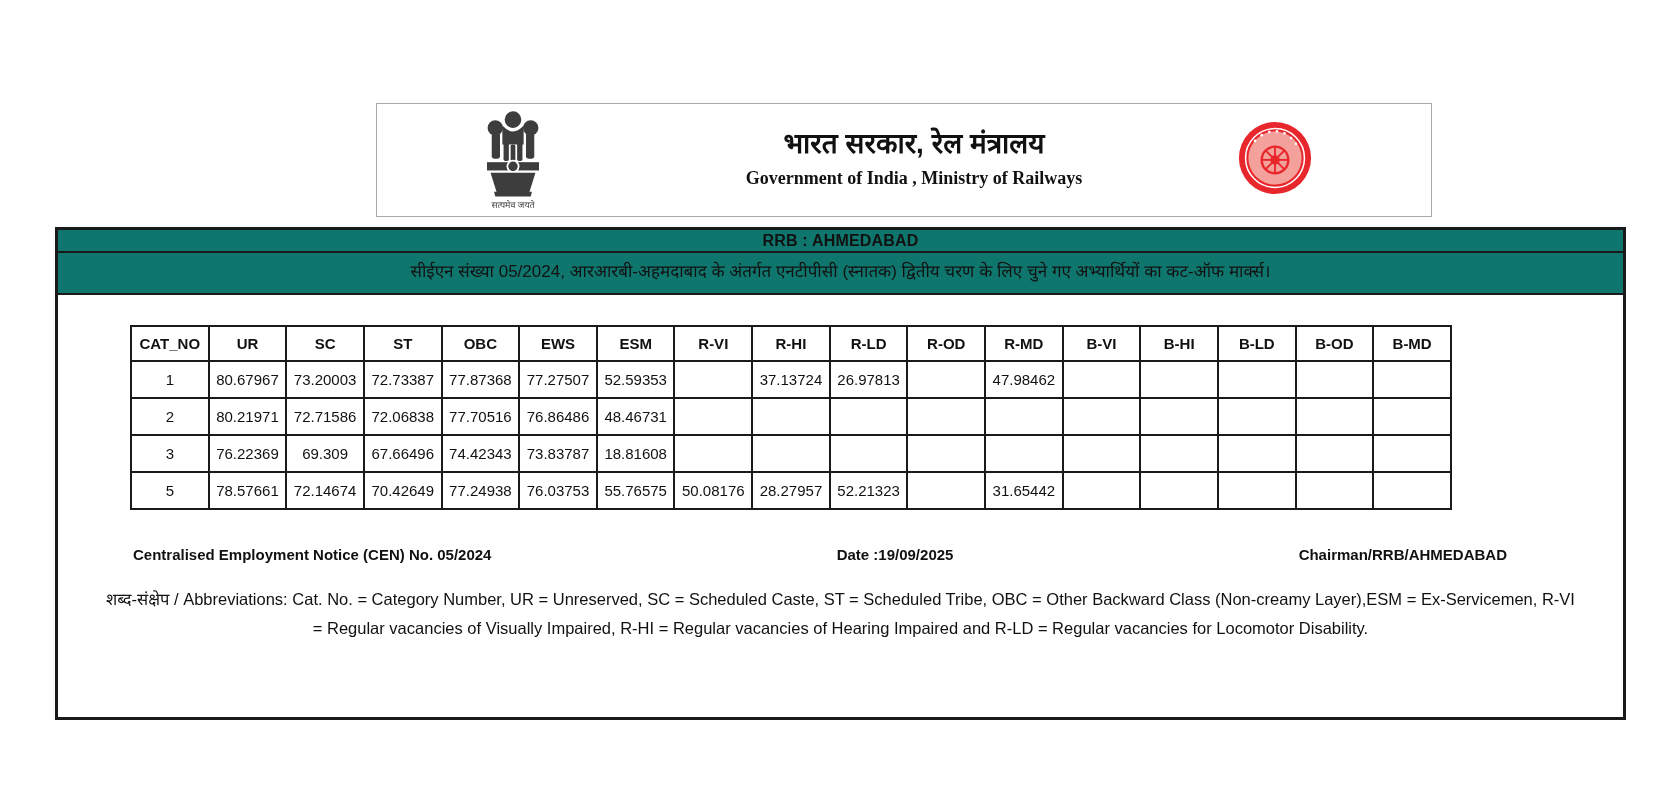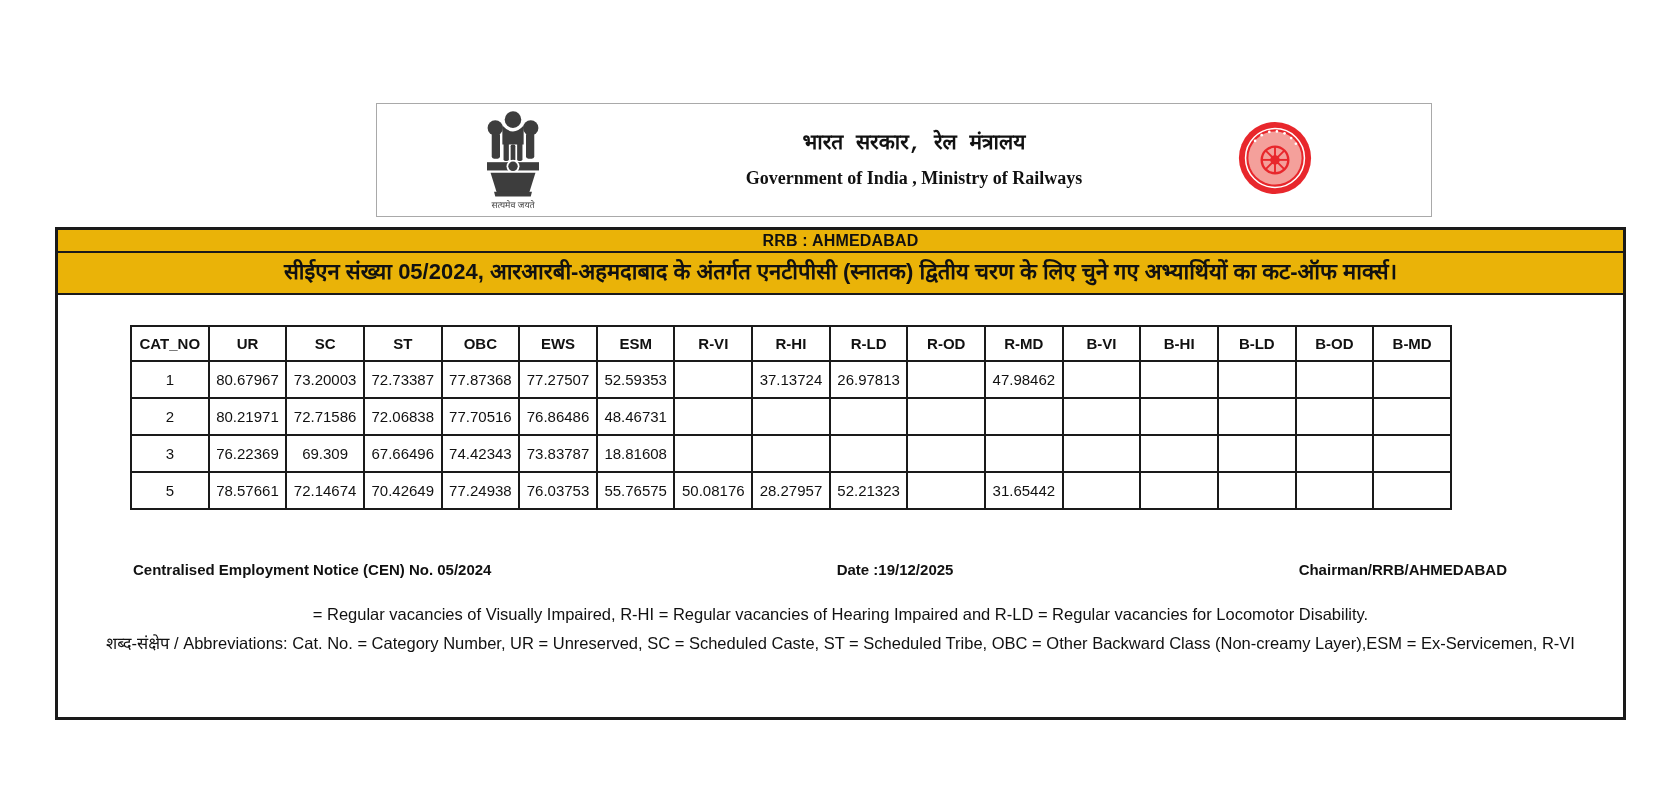--- a/index.html
+++ b/index.html
@@ -24,47 +24,47 @@
     position: absolute; left: 96px; top: 4px;
     width: 80px; height: 106px;
     display: flex; align-items: center; justify-content: center;
   }
   .letterhead-text {
     position: absolute; left: 200px; right: 180px; top: 0; height: 100%;
     display: flex; flex-direction: column; align-items: center; justify-content: center;
     text-align: center;
   }
   .letterhead-hindi {
-    font-size: 21px; font-weight: bold; line-height: 36px;
-    font-family: Liberation Mono, monospace;
+    font-size: 28px; font-weight: bold; line-height: 36px;
+    font-family: Liberation Sans, sans-serif;
   }
   .letterhead-english {
     font-size: 18px; font-weight: bold; line-height: 33px;
     font-family: "Liberation Serif", serif;
   }
   .rail-logo-wrap {
     position: absolute; right: 118px; top: 16px;
     width: 76px; height: 76px;
   }
 
   
   .notice-box {
     position: absolute;
     left: 55px; top: 227px;
     width: 1571px; height: 493px;
     border: 3px solid #1a1a1a;
     background: #ffffff;
   }
-  .band { background: #eab308; border-bottom: 2px solid #1a1a1a; text-align: center; }
+  .band { background: #0f766e; border-bottom: 2px solid #1a1a1a; text-align: center; }
   .band-board { height: 23px; }
   .band-board .board-title {
     font-size: 16px; font-weight: bold; line-height: 22px; letter-spacing: .2px;
   }
   .band-subtitle { padding: 3px 8px 6px 8px; }
-  .subtitle-hindi { font-size: 22px; font-weight: bold; line-height: 31px; }
+  .subtitle-hindi { font-size: 17px; font-weight: normal; line-height: 31px; }
   .subtitle-english { font-size: 17px; font-weight: bold; line-height: 22px; }
 
   
   table.cutoff {
     margin: 30px 0 0 72px;
     width: 1322px;
     border-collapse: collapse;
     table-layout: fixed;
     border: 2px solid #1a1a1a;
     padding-left: 8px;
@@ -75,21 +75,21 @@
     font-size: 15px;
     background: #fff;
     overflow: hidden;
     white-space: nowrap;
   }
   table.cutoff th { height: 35px; font-weight: bold; }
   table.cutoff td { height: 37px; font-weight: normal; }
 
   
   .footer-row {
-    margin: 51px 116px 0 75px;
+    margin: 36px 116px 0 75px;
     display: flex; justify-content: space-between; align-items: center;
     font-size: 15px; font-weight: bold;
   }
   .abbr-block { margin-top: 22px; text-align: center; }
   .abbr-line { font-size: 16.5px; line-height: 29px; color: #111; }
 </style>
 </head>
 <body>
 
 <div class="letterhead">
@@ -262,22 +262,22 @@
           <td></td>
           <td></td>
           <td></td>
           <td></td>
         </tr>
       </tbody>
   </table>
 
   <div class="footer-row">
     <span>Centralised Employment Notice (CEN) No. 05/2024</span>
-    <span>Date :19/12/2025</span>
+    <span>Date :19/09/2025</span>
     <span>Chairman/RRB/AHMEDABAD</span>
   </div>
 
   <div class="abbr-block">
+    <div class="abbr-line">शब्द-संक्षेप / Abbreviations: Cat. No. = Category Number, UR = Unreserved, SC = Scheduled Caste, ST = Scheduled Tribe, OBC = Other Backward Class (Non-creamy Layer),ESM = Ex-Servicemen, R-VI</div>
     <div class="abbr-line">= Regular vacancies of Visually Impaired, R-HI = Regular vacancies of Hearing Impaired and R-LD = Regular vacancies for Locomotor Disability.</div>
-    <div class="abbr-line">शब्द-संक्षेप / Abbreviations: Cat. No. = Category Number, UR = Unreserved, SC = Scheduled Caste, ST = Scheduled Tribe, OBC = Other Backward Class (Non-creamy Layer),ESM = Ex-Servicemen, R-VI</div>
   </div>
 
 </div>
 
 </body></html>

